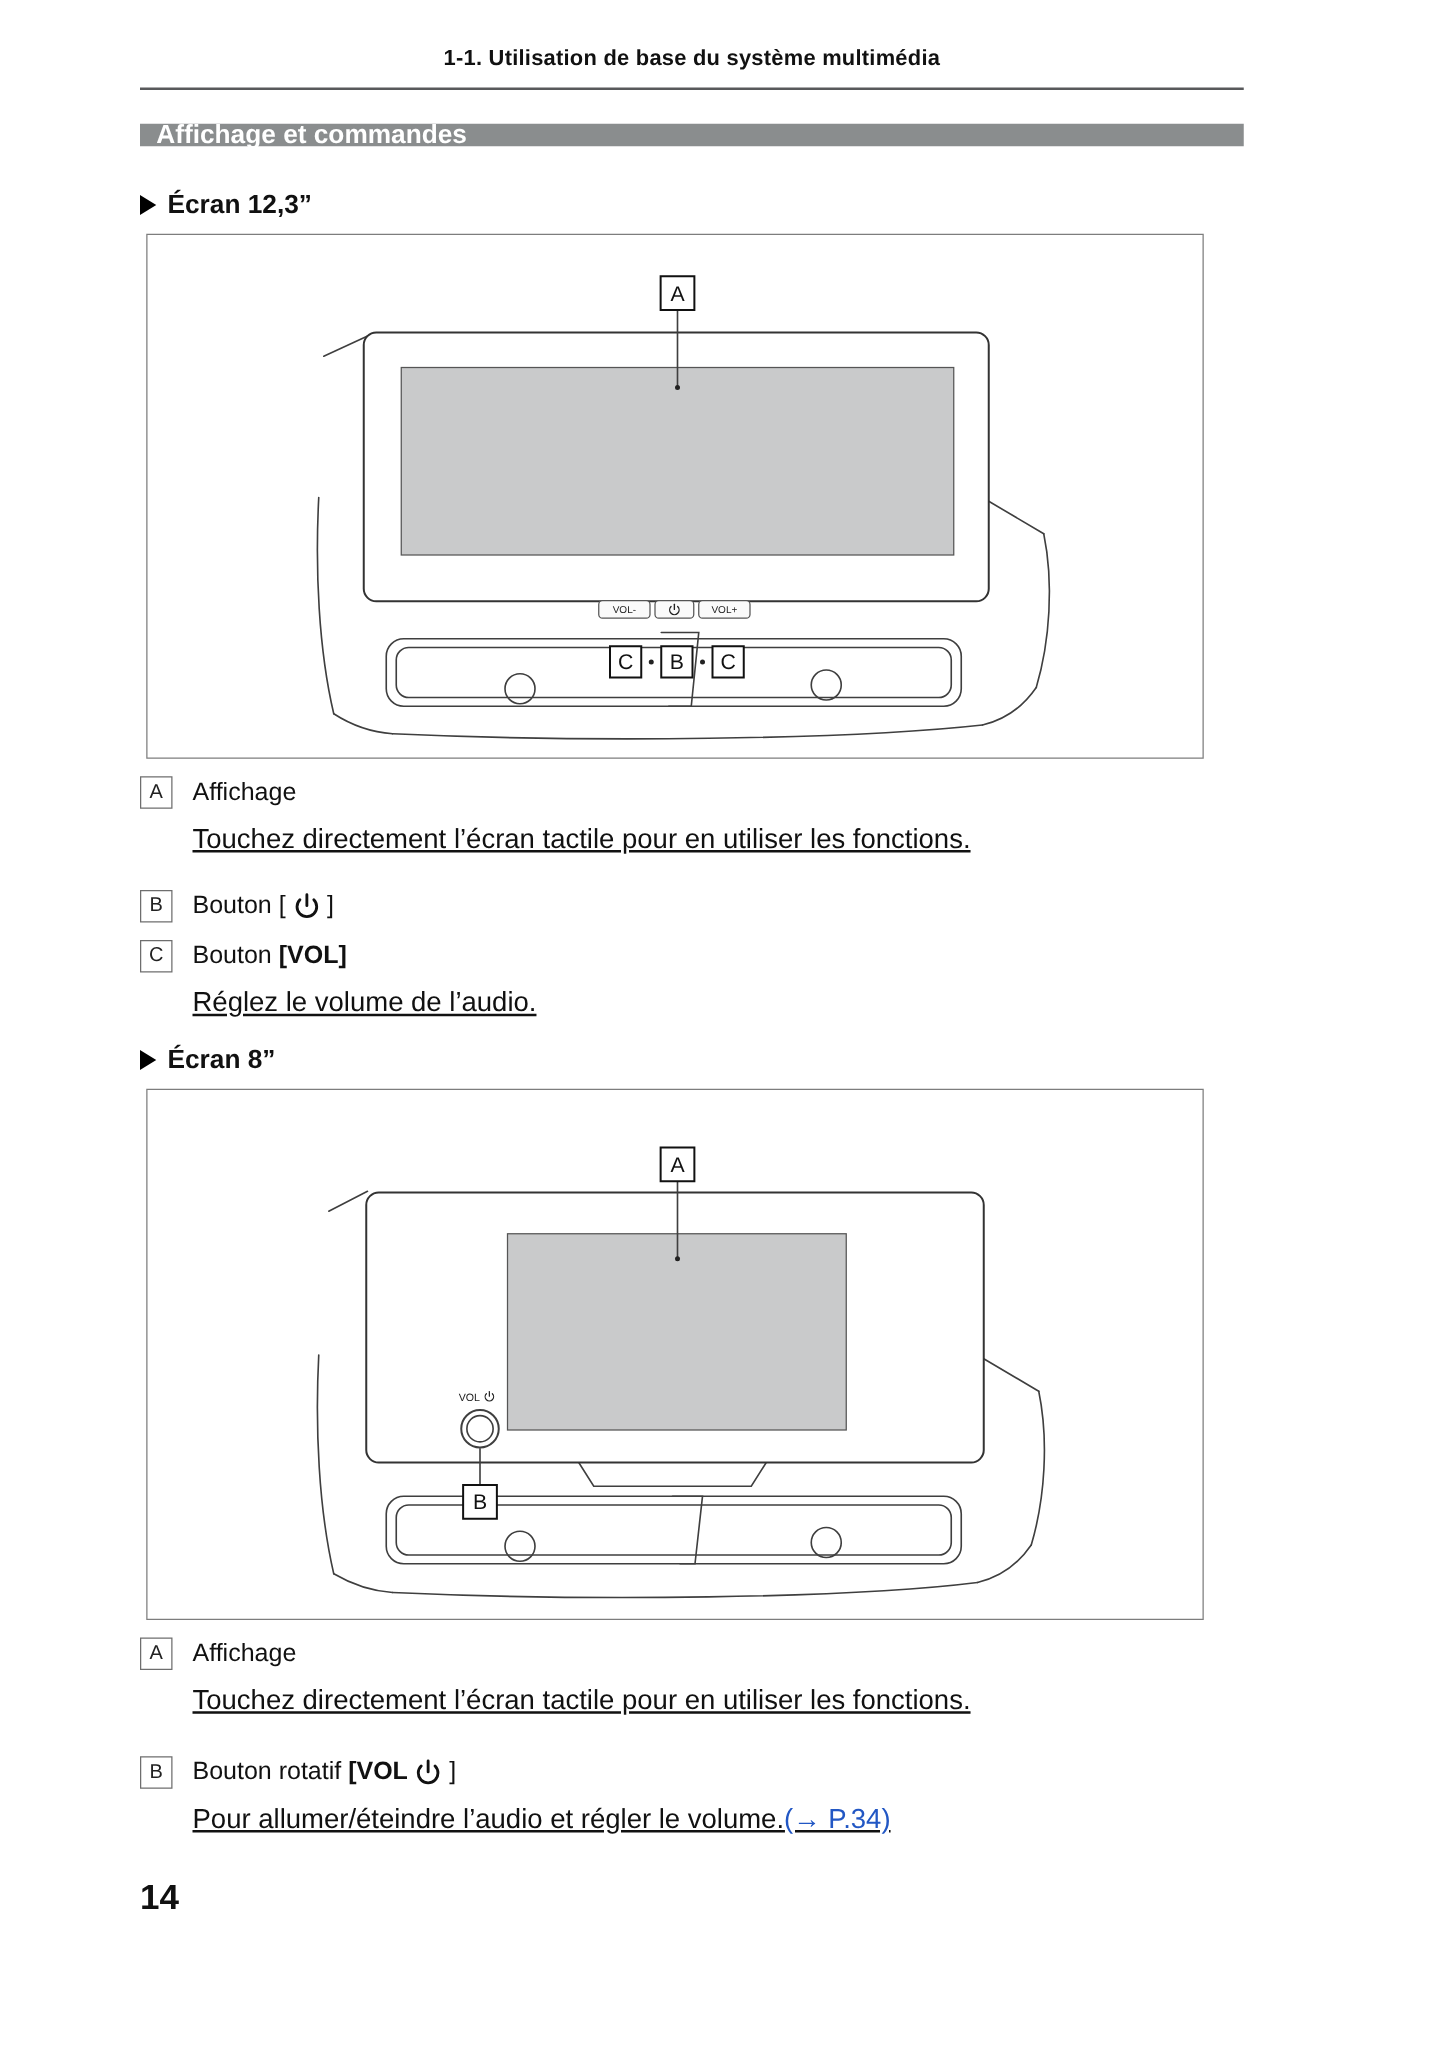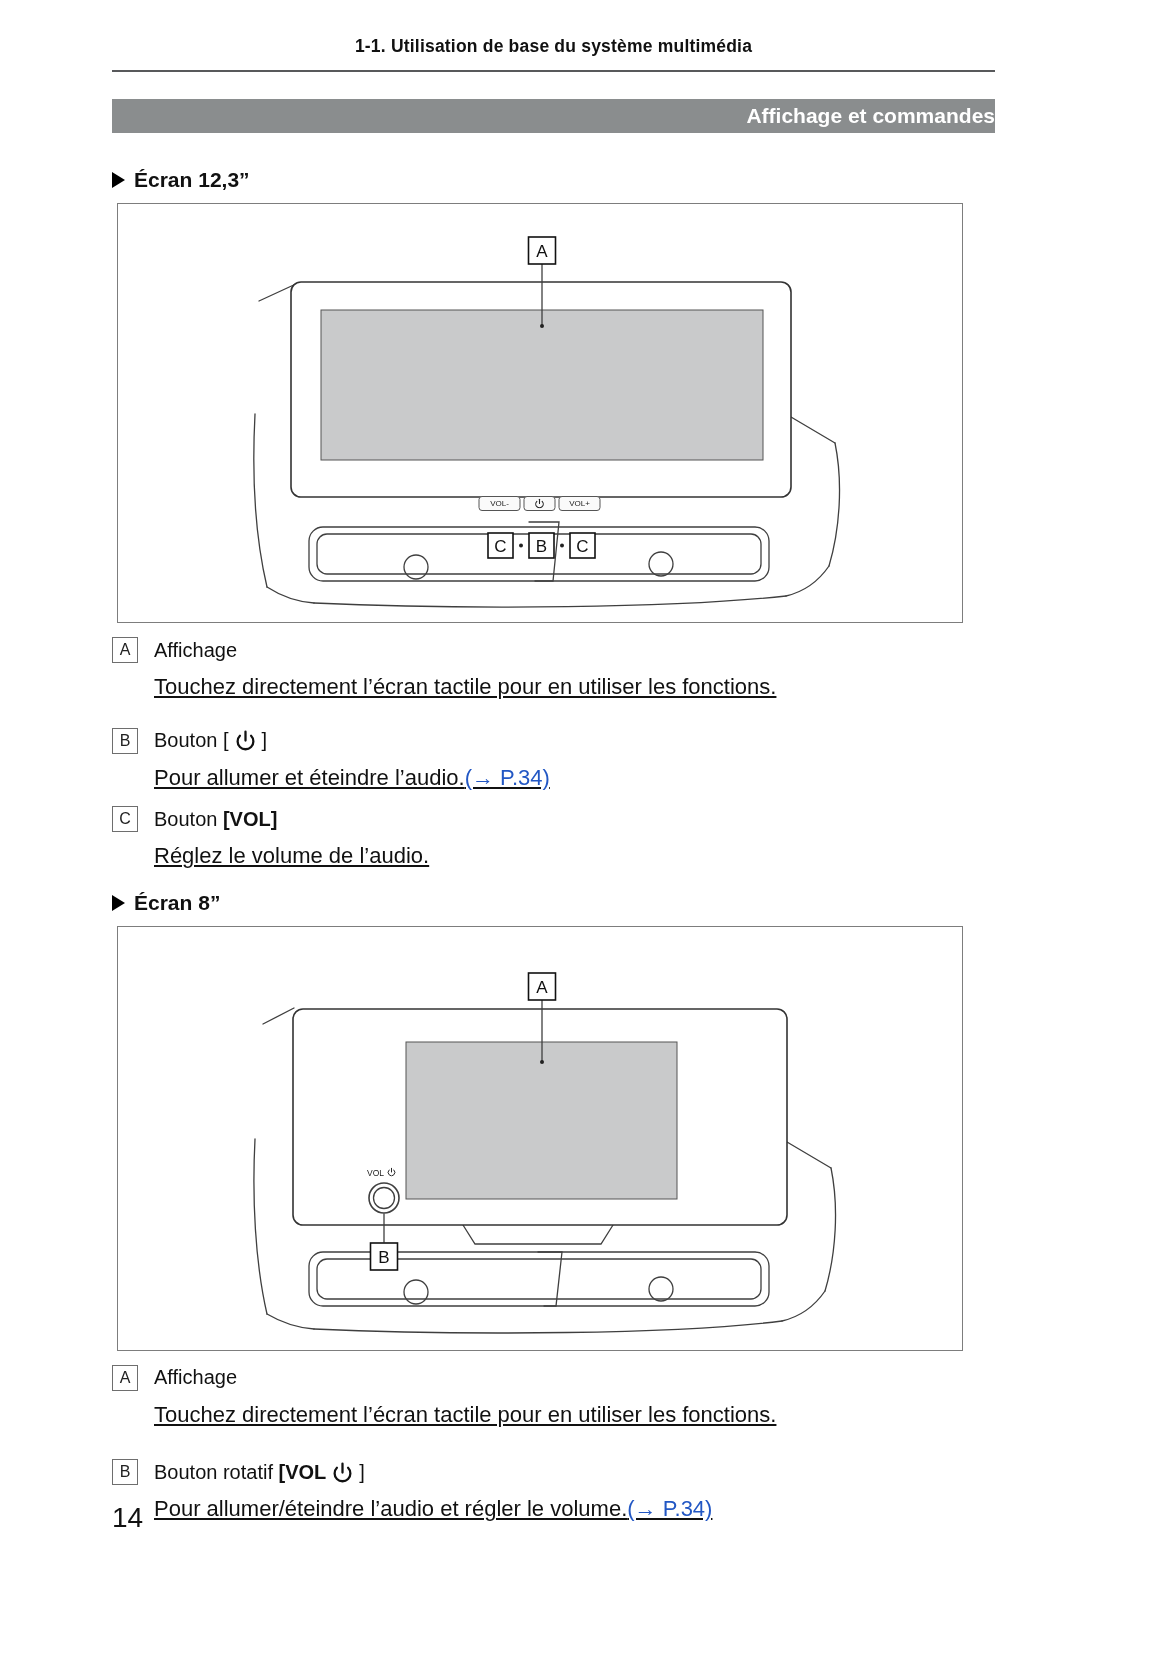--- a/index.html
+++ b/index.html
@@ -7,23 +7,23 @@
   body {
     width:1165px; height:1653px; position:relative; overflow:hidden;
     font-family:"Liberation Sans", sans-serif; color:#111;
   }
   .content { margin-left:112px; width:883px; padding-top:36px; }
 
   .breadcrumb { font-size:17.5px; font-weight:bold; letter-spacing:.2px;text-align:center; }
   .rule { border:none; border-top:2px solid #58595b; margin-top:13px; }
 
   .banner {
-    margin-top:27px; height:34px; background:var(--banner_bg,#8a8d8e);
+    margin-top:27px; height:18px; background:var(--banner_bg,#8a8d8e);
     color:#fff; font-size:21px; font-weight:bold;
-    display:flex; align-items:center; padding-left:13px;justify-content:flex-end;
+    display:flex; align-items:center; padding-left:13px;
   }
 
   .sub { display:flex; align-items:center; margin-top:35px; font-size:21px; font-weight:bold; }
   .tri {
     width:0; height:0; border-left:13px solid #000;
     border-top:8px solid transparent; border-bottom:8px solid transparent;
     margin-right:9px; flex:none;
   }
 
   .figure { margin-top:11px; margin-left:5px; width:846px; border:1px solid #7d7d7d; background:#fff; }
@@ -38,21 +38,21 @@
     width:26px; height:26px; border:1px solid #6e6e6e; background:#fff;
     display:flex; align-items:center; justify-content:center;
     font-size:16px; color:#222; flex:none;
   }
   .item-title { margin-left:16px; font-size:20px; display:flex; white-space:pre; }
   .item-title .bold { font-weight:bold; }
   .pwr { width:21px; height:21px; margin:0 6px; position:relative; top:1px; color:#111; }
   .item-desc { margin:10px 0 0 42px; font-size:22px; line-height:1.3;text-decoration:underline; }
   .xref { color:var(--link,#2257c4); text-decoration:none; cursor:pointer; }
 
-  .pagenum { position:absolute; left:112px; top:1502px; font-size:28px; font-weight:normal; }
+  .pagenum { position:absolute; left:112px; top:1502px; font-size:28px; font-weight:bold; }
 
   
   .ln   { stroke:var(--line,#3f3f3f); stroke-width:1.3; fill:none; stroke-linecap:round; }
   .bezel { fill:#fff; stroke:#333; stroke-width:1.6; }
   .screen { fill:var(--screen_fill,#c9cacb); stroke:#555; stroke-width:1; }
   .lblbox { fill:#fff; stroke:#111; stroke-width:1.6; }
   .lbltext { font-family:"Liberation Sans",sans-serif; font-size:17px; fill:#111; text-anchor:middle; }
   .btn { fill:#fafafa; stroke:#555; stroke-width:1; }
   .btntext { font-family:"Liberation Sans",sans-serif; font-size:8px; fill:#222; text-anchor:middle; }
   .knobtext { font-family:"Liberation Sans",sans-serif; font-size:8.5px; fill:#222; }
@@ -152,21 +152,20 @@
 
     <div class="item">
       <div class="item-head">
         <span class="marker">B</span>
         <span class="item-title">
           <span>Bouton [</span><svg class="pwr" viewBox="0 0 24 24">
               <use href="#pwr"></use>
             </svg><span>]</span>
         </span>
       </div>
-      <p class="item-desc"><span>Pour allumer et éteindre l’audio.</span><a class="xref">(→ P.34)</a></p>
     </div>
 
     <div class="item tight">
       <div class="item-head">
         <span class="marker">C</span>
         <span class="item-title">
           <span>Bouton </span><span class="bold">[VOL]</span>
         </span>
       </div>
       <p class="item-desc">Réglez le volume de l’audio.</p>

